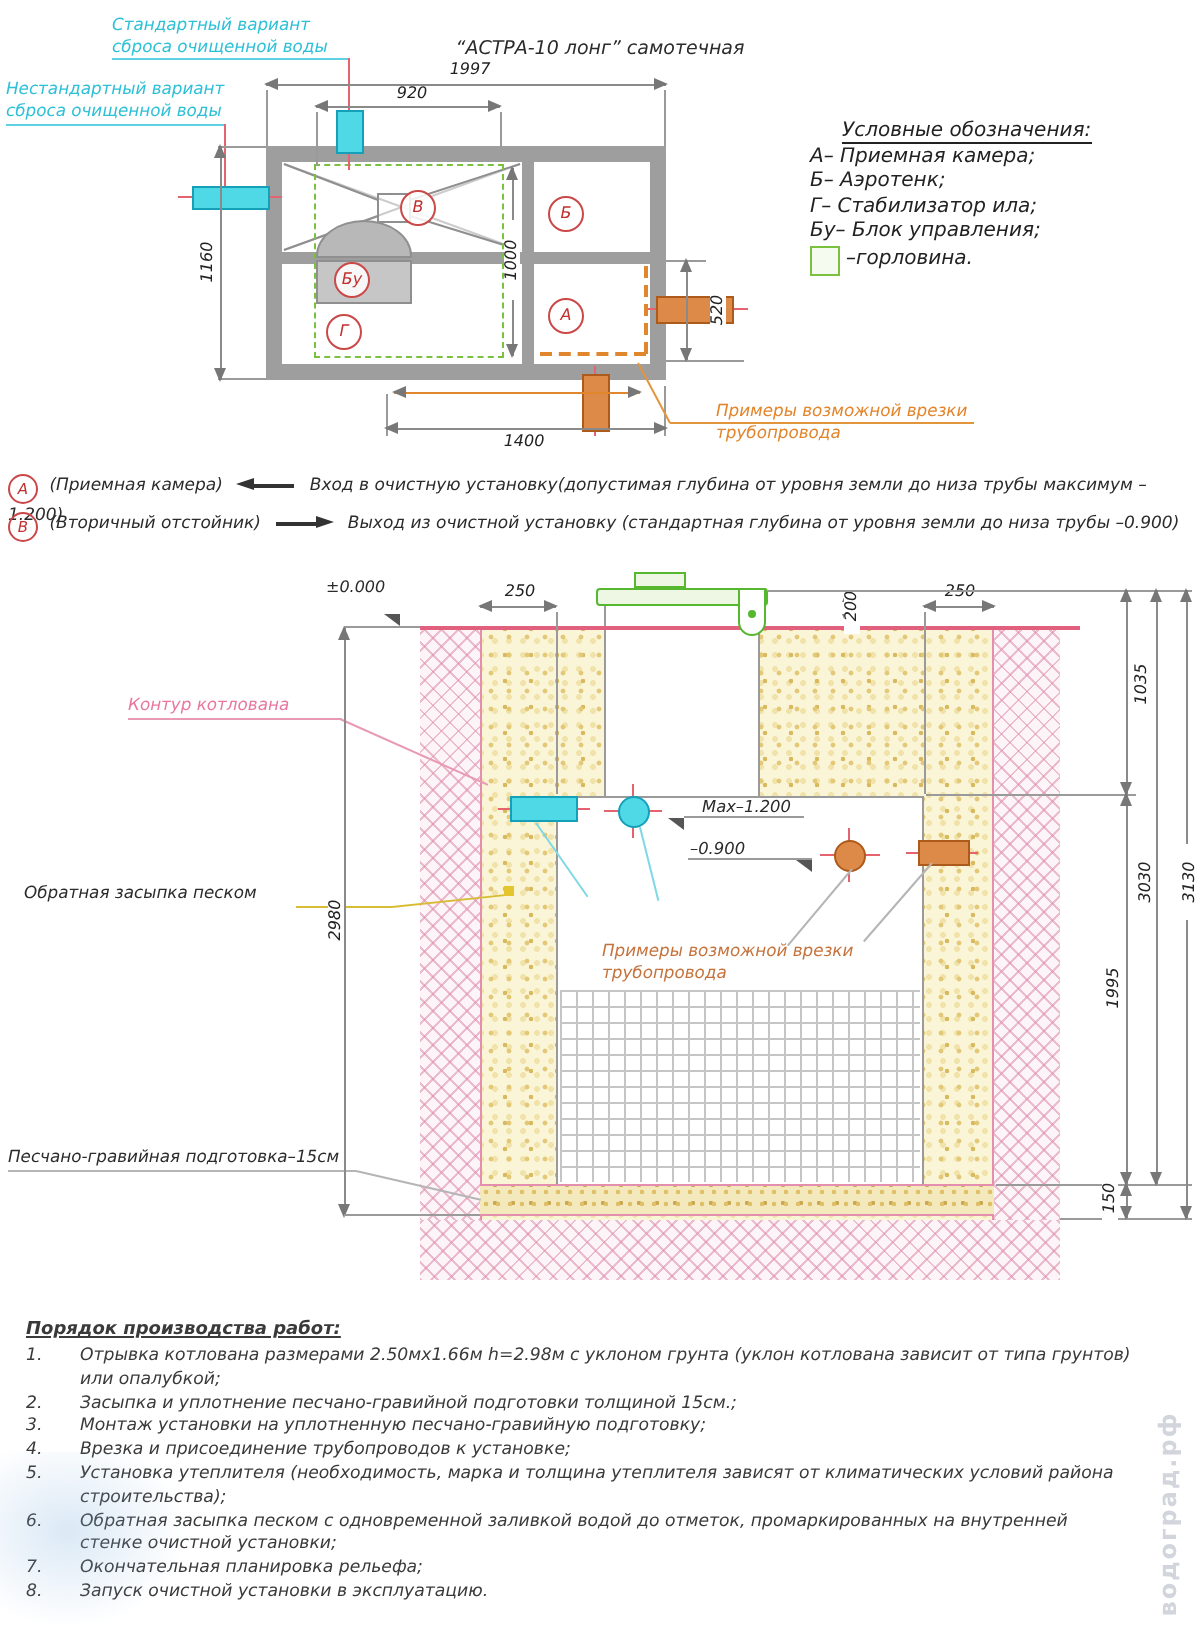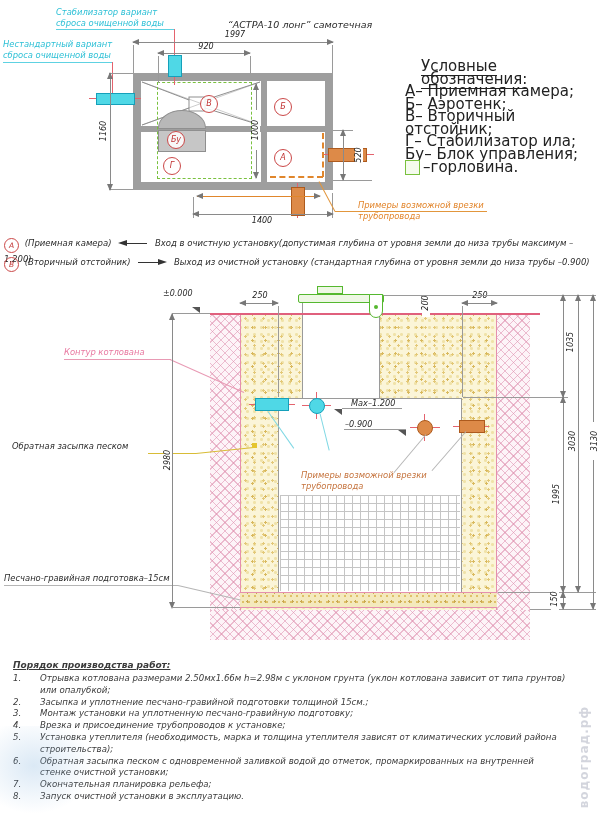--- a/index.html
+++ b/index.html
@@ -41,39 +41,39 @@
     linear-gradient(90deg,#c5c5c5 1px, transparent 1px);background-size:8px 8px}
   .gdash{position:absolute;border:1.5px dashed #79c13e}
   .flag{position:absolute;width:0;height:0;border-left:8px solid transparent;border-top:6px solid #555}
   .ibadge{display:inline-block;width:13px;height:13px;border:1px solid #cb4848;border-radius:50%;
           color:#c03030;font-size:7.5px;line-height:13px;text-align:center;font-style:italic;margin-right:3px;vertical-align:-2px}
   .arr{display:inline-block;position:relative;width:30px;height:8px;vertical-align:middle;margin:0 4px}
   .arrL::before{content:"";position:absolute;left:0;top:0.5px;border-top:3.5px solid transparent;border-bottom:3.5px solid transparent;border-right:9px solid #333}
   .arrL::after{content:"";position:absolute;left:8px;top:3.5px;width:21px;height:1.4px;background:#333}
   .arrR::before{content:"";position:absolute;right:0;top:0.5px;border-top:3.5px solid transparent;border-bottom:3.5px solid transparent;border-left:9px solid #333}
   .arrR::after{content:"";position:absolute;right:8px;top:3.5px;width:21px;height:1.4px;background:#333}
-  .legend-row{font-size:15px;line-height:12.5px;color:#222}
+  .legend-row{font-style:italic;font-size:10px;line-height:12.5px;color:#222}
   .wl{position:absolute;left:13px;top:660px;width:554px;color:#3a3a3a}
   .wl .hd{font-style:italic;font-weight:600;font-size:9px;text-decoration:underline;margin-bottom:3px}
   .wl .row{display:flex;font-style:italic;font-size:8.6px;line-height:11.8px}
   .wl .num{flex:none;width:27px}
   .wl .it{flex:1}
   .wm-text{position:absolute;left:528px;top:750px;width:112px;height:14px;transform:rotate(-90deg);
            font-weight:600;font-size:12px;letter-spacing:1px;color:#9fa3b5;opacity:.45;text-align:center}
   .wm-blob{position:absolute;left:-6px;top:726px;width:100px;height:88px;
            background:radial-gradient(ellipse at 40% 45%, rgba(125,175,220,.28), rgba(125,175,220,0) 70%)}
 </style>
 </head>
 <body>
 
 <div class="sheet">
 
   <div class="txt ctr" style="left:190px;top:19px;width:220px;font-size:9.5px;font-weight:500">“АСТРА-10 лонг” самотечная</div>
 
-  <div class="txt cy" style="left:56px;top:7px;width:120px">Стабилизатор вариант
+  <div class="txt cy" style="left:56px;top:7px;width:120px">Стандартный вариант
 сброса очищенной воды</div>
   <div class="txt cy" style="left:3px;top:39px;width:125px">Нестандартный вариант
 сброса очищенной воды</div>
   <div class="abs" style="left:56px;top:29px;width:118px;height:1px;background:#5ed2e2"></div>
   <div class="abs" style="left:3px;top:62px;width:110px;height:1px;background:#5ed2e2"></div>
   <div class="cl" style="left:112px;top:62px;width:1px;height:33px"></div>
 
   <div class="abs" style="left:133px;top:73px;width:200px;height:117px;border:8px solid #9e9e9e;background:#fff;box-sizing:border-box"></div>
   <div class="abs" style="left:141px;top:126px;width:184px;height:6px;background:#9e9e9e"></div>
   <div class="abs" style="left:261px;top:81px;width:6px;height:101px;background:#9e9e9e"></div>
@@ -138,21 +138,20 @@
 
   <div class="txt or" style="left:358px;top:200px;width:135px">Примеры возможной врезки
 трубопровода</div>
   <div class="abs" style="left:335px;top:211px;width:152px;height:1px;background:#e2963c"></div>
   <div class="lead" style="left:335px;top:211px;width:34px;background:#e2963c;transform:rotate(-118deg)"></div>
 
   <div class="abs" style="left:405px;top:60px;width:175px">
     <div class="legend-row" style="padding-left:16px"><span style="border-bottom:1px solid #222;font-weight:500">Условные обозначения:</span></div>
     <div class="legend-row">А– Приемная камера;</div>
     <div class="legend-row">Б– Аэротенк;</div>
-    <div class="legend-row">В– Вторичный отстойник;</div>
     <div class="legend-row">Г– Стабилизатор ила;</div>
     <div class="legend-row">Бу– Блок управления;</div>
     <div class="legend-row" style="display:flex;align-items:center;gap:3px">
       <span style="display:inline-block;width:13px;height:13px;border:1.5px solid #79c13e;background:#f5fbee"></span>
       <span>–горловина.</span>
     </div>
   </div>
 
   <div class="txt" style="left:4px;top:237px;width:588px;font-size:8.5px;line-height:12.5px;white-space:normal">
     <span class="ibadge">А</span>

